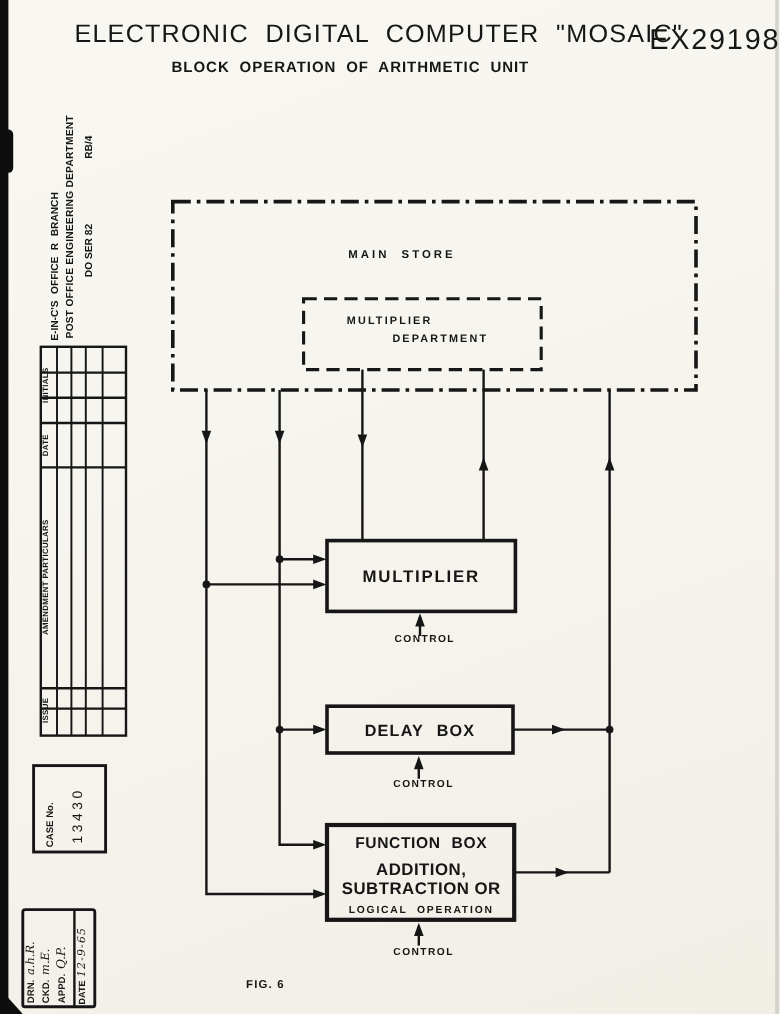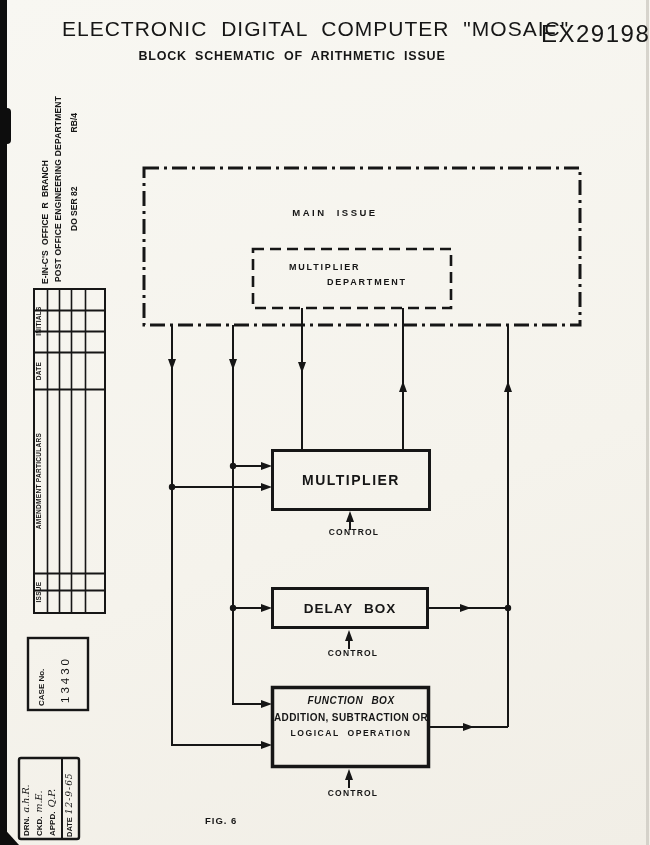--- a/index.html
+++ b/index.html
@@ -19,21 +19,21 @@
 
 <div class="page">
 
   <div class="abs" style="left:0;top:0;width:7px;height:845px;background:#0d0d0d;"></div>
   <div class="abs" style="left:0;top:108px;width:11px;height:36px;background:#0d0d0d;border-radius:0 4px 4px 0;"></div>
   <div class="abs" style="left:0;top:824px;width:19px;height:21px;background:#0d0d0d;clip-path:polygon(0 0,100% 100%,0 100%);"></div>
   <div class="abs" style="left:646px;top:0;width:3px;height:845px;background:#c9c6bd;opacity:.7;"></div>
 
   <div class="lbl ctr" style="left:62px;top:17px;width:478px;font-size:21px;font-weight:400;letter-spacing:1px;word-spacing:7px;">ELECTRONIC DIGITAL COMPUTER "MOSAIC"</div>
   <div class="lbl" style="left:541px;top:20px;font-size:24px;font-weight:400;letter-spacing:1.5px;">EX29198</div>
-  <div class="lbl ctr b" style="left:108px;top:49px;width:368px;font-size:12.5px;letter-spacing:0.8px;word-spacing:4px;">BLOCK SCHEMATIC OF ARITHMETIC ISSUE</div>
+  <div class="lbl ctr b" style="left:108px;top:49px;width:368px;font-size:12.5px;letter-spacing:0.8px;word-spacing:4px;">BLOCK OPERATION OF ARITHMETIC UNIT</div>
 
   <svg width="650" height="845" viewBox="0 0 650 845">
     <g stroke="#161616" fill="none">
 
       <rect x="144" y="168" width="436" height="157" stroke-width="3" stroke-dasharray="15 5 3 5"></rect>
 
       <rect x="253" y="249" width="198" height="59" stroke-width="2.6" stroke-dasharray="11 6"></rect>
 
       <rect x="272.5" y="450.5" width="157" height="59" stroke-width="3"></rect>
       <rect x="272.5" y="588.5" width="155" height="39" stroke-width="3"></rect>
@@ -79,30 +79,30 @@
       <polygon points="346,522 354,522 350,511"></polygon>
       <polygon points="345,641 353,641 349,630"></polygon>
       <polygon points="345,780 353,780 349,769"></polygon>
       <circle cx="172" cy="487" r="3.2"></circle>
       <circle cx="233" cy="466" r="3.2"></circle>
       <circle cx="233" cy="608" r="3.2"></circle>
       <circle cx="508" cy="608" r="3.2"></circle>
     </g>
   </svg>
 
-  <div class="lbl ctr b" style="left:277px;top:207px;width:116px;font-size:9.5px;letter-spacing:2.5px;word-spacing:5px;">MAIN ISSUE</div>
+  <div class="lbl ctr b" style="left:277px;top:207px;width:116px;font-size:9.5px;letter-spacing:2.5px;word-spacing:5px;">MAIN STORE</div>
   <div class="lbl b" style="left:289px;top:262px;font-size:9px;letter-spacing:1.8px;">MULTIPLIER</div>
   <div class="lbl b" style="left:327px;top:277px;font-size:9px;letter-spacing:1.8px;">DEPARTMENT</div>
 
   <div class="abs flexc b" style="left:272px;top:450px;width:158px;height:60px;font-size:14px;letter-spacing:1.5px;">MULTIPLIER</div>
   <div class="abs flexc b" style="left:272px;top:588px;width:156px;height:40px;font-size:13.5px;letter-spacing:1px;word-spacing:6px;border-radius:11px;">DELAY BOX</div>
 
   <div class="abs" style="left:273px;top:687px;width:156px;">
-    <div class="ctr b" style="margin-top:8px;font-size:10px;letter-spacing:0.5px;word-spacing:5px;font-style:italic;">FUNCTION BOX</div>
-    <div class="ctr b" style="margin-top:6px;font-size:10px;letter-spacing:0.4px;">ADDITION, SUBTRACTION OR</div>
+    <div class="ctr b" style="margin-top:8px;font-size:13px;letter-spacing:0.5px;word-spacing:5px;">FUNCTION BOX</div>
+    <div class="ctr b" style="margin-top:6px;font-size:14px;letter-spacing:0.4px;">ADDITION, SUBTRACTION OR</div>
     <div class="ctr b" style="margin-top:5px;font-size:8.6px;letter-spacing:1.5px;word-spacing:4px;text-align:center;">LOGICAL OPERATION</div>
   </div>
 
   <div class="lbl ctr b" style="left:320px;top:527px;width:68px;font-size:8.5px;letter-spacing:1.2px;">CONTROL</div>
   <div class="lbl ctr b" style="left:319px;top:648px;width:68px;font-size:8.5px;letter-spacing:1.2px;">CONTROL</div>
   <div class="lbl ctr b" style="left:319px;top:788px;width:68px;font-size:8.5px;letter-spacing:1.2px;">CONTROL</div>
 
   <div class="lbl b" style="left:205px;top:815px;font-size:9.5px;letter-spacing:1px;">FIG. 6</div>
 
   <div class="rot b" style="left:69px;top:231px;width:118px;font-size:8.5px;display:flex;justify-content:space-between;">

